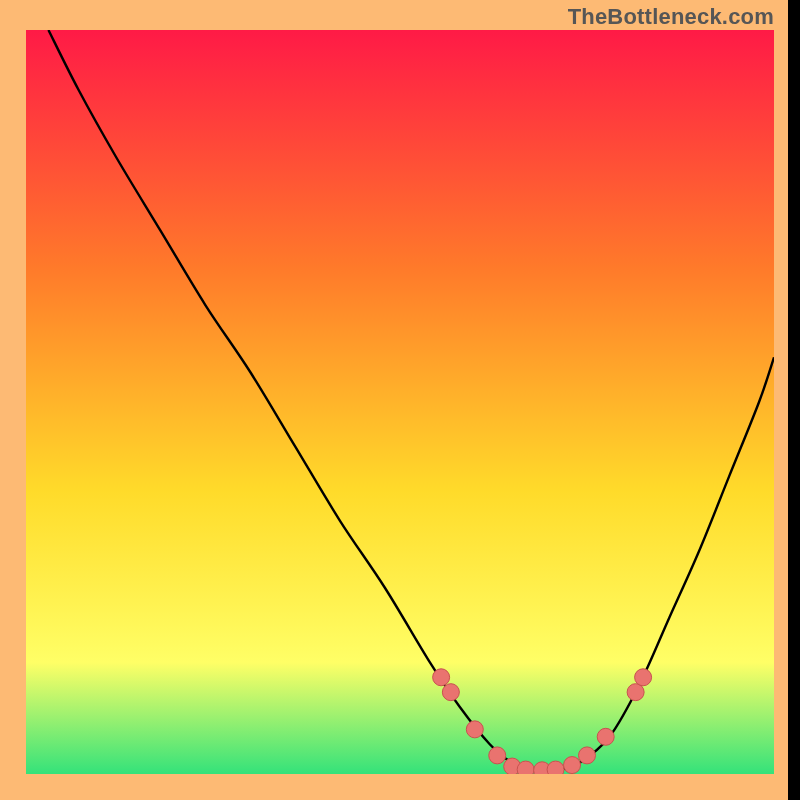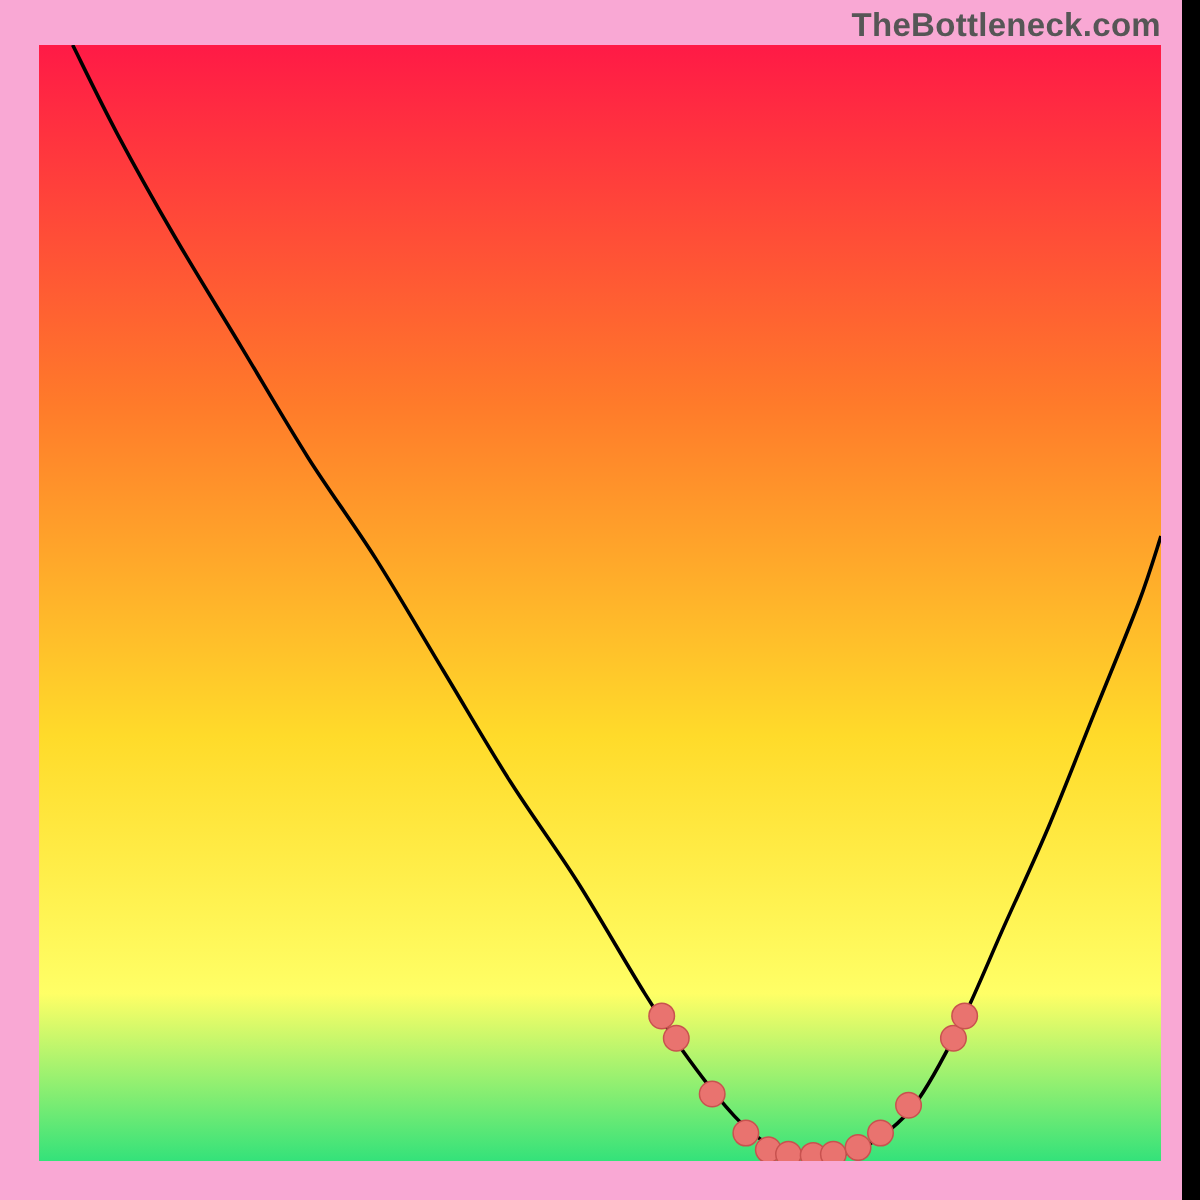--- a/index.html
+++ b/index.html
@@ -1,21 +1,21 @@
 <!DOCTYPE html>
 <html><head>
 <meta charset="utf-8">
 <style>
   * { margin: 0; padding: 0; box-sizing: border-box; }
   html, body { width: 800px; height: 800px; background: #000; overflow: hidden; }
   .frame {
     position: relative;
     width: 788px;
     height: 800px;
-    background: #f9a8d4;
+    background: #fdba74;
   }
   .watermark {
     position: absolute;
     top: 4px;
     right: 14px;
     font-family: Arial, Helvetica, sans-serif;
     font-size: 22px;
     font-weight: 600;
     color: #565656;
     letter-spacing: 0.2px;

